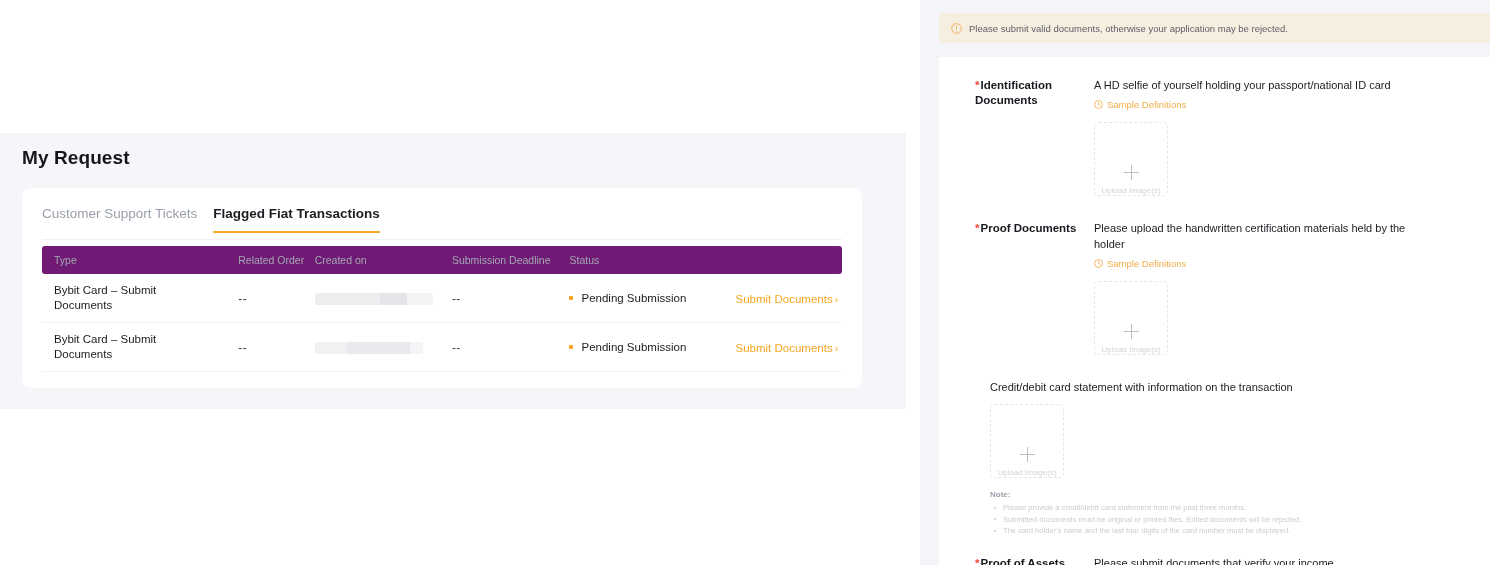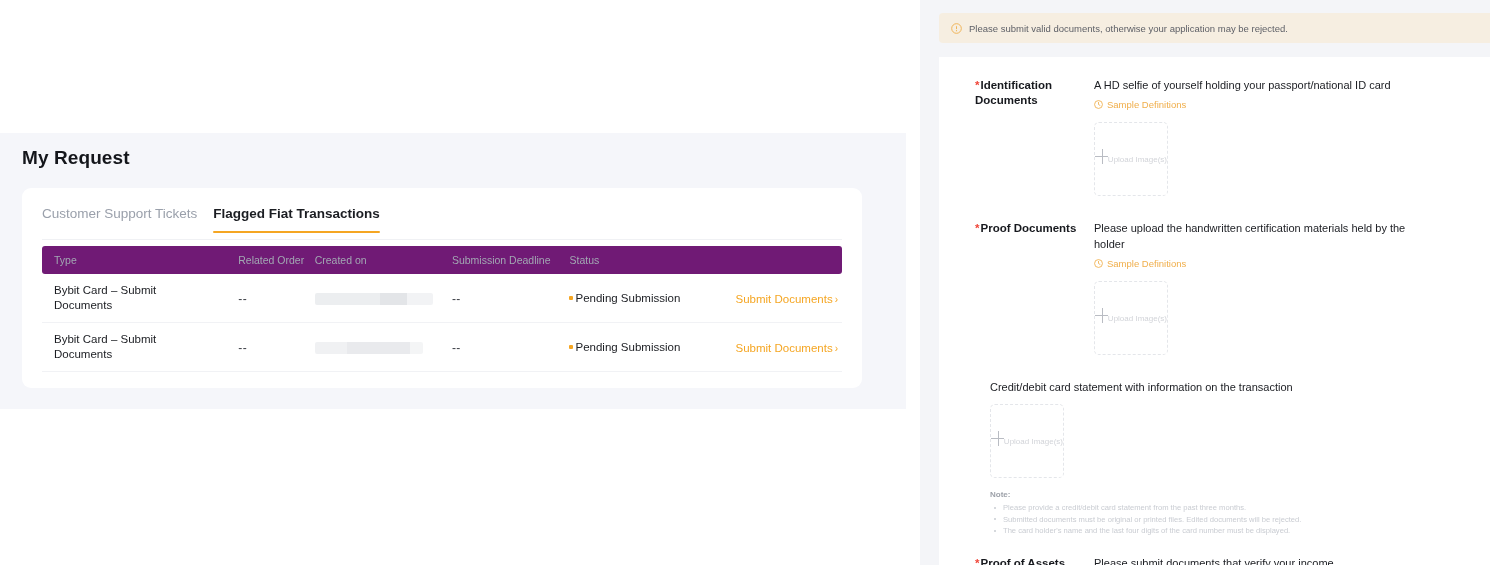--- a/index.html
+++ b/index.html
@@ -125,21 +125,21 @@
     height: 12px;
     border-radius: 2px;
     background: linear-gradient(90deg,#eceef0 0%,#eceef0 55%,#e3e5e8 55%,#e3e5e8 78%,#f2f3f5 78%,#f2f3f5 100%);
     vertical-align: middle;
   }
   .redacted.w1 { width: 118px; }
   .redacted.w2 { width: 108px; background: linear-gradient(90deg,#f0f1f3 0%,#f0f1f3 30%,#e9eaed 30%,#e9eaed 88%,#f4f5f6 88%,#f4f5f6 100%); }
   .status-wrap {
     display: flex;
     align-items: center;
-    gap: 2px;
+    gap: 8px;
     font-size: 11.5px;
     color: #1b1d22;
     text-align: center;
   }
   .status-dot {
     width: 4px; height: 4px;
     background: #f5a623;
     border-radius: 1px;
     flex: none;
   }
@@ -228,23 +228,23 @@
     white-space: nowrap;
   }
   .sample-icon { width: 9px; height: 9px; flex: none; }
 
   .upload-box {
     margin-top: 9px;
     width: 74px; height: 74px;
     border: 1px dashed #e4e6ea;
     border-radius: 5px;
     display: flex;
-    flex-direction: row;
-    align-items: center;
-    justify-content: space-between;
+    flex-direction: column;
+    align-items: center;
+    justify-content: flex-end;
     cursor: pointer;
     background: #fff;
   }
   .upload-plus {
     width: 15px; height: 15px;
     position: relative;
     margin-bottom: 6px;
   }
   .upload-plus::before, .upload-plus::after {
     content: "";

